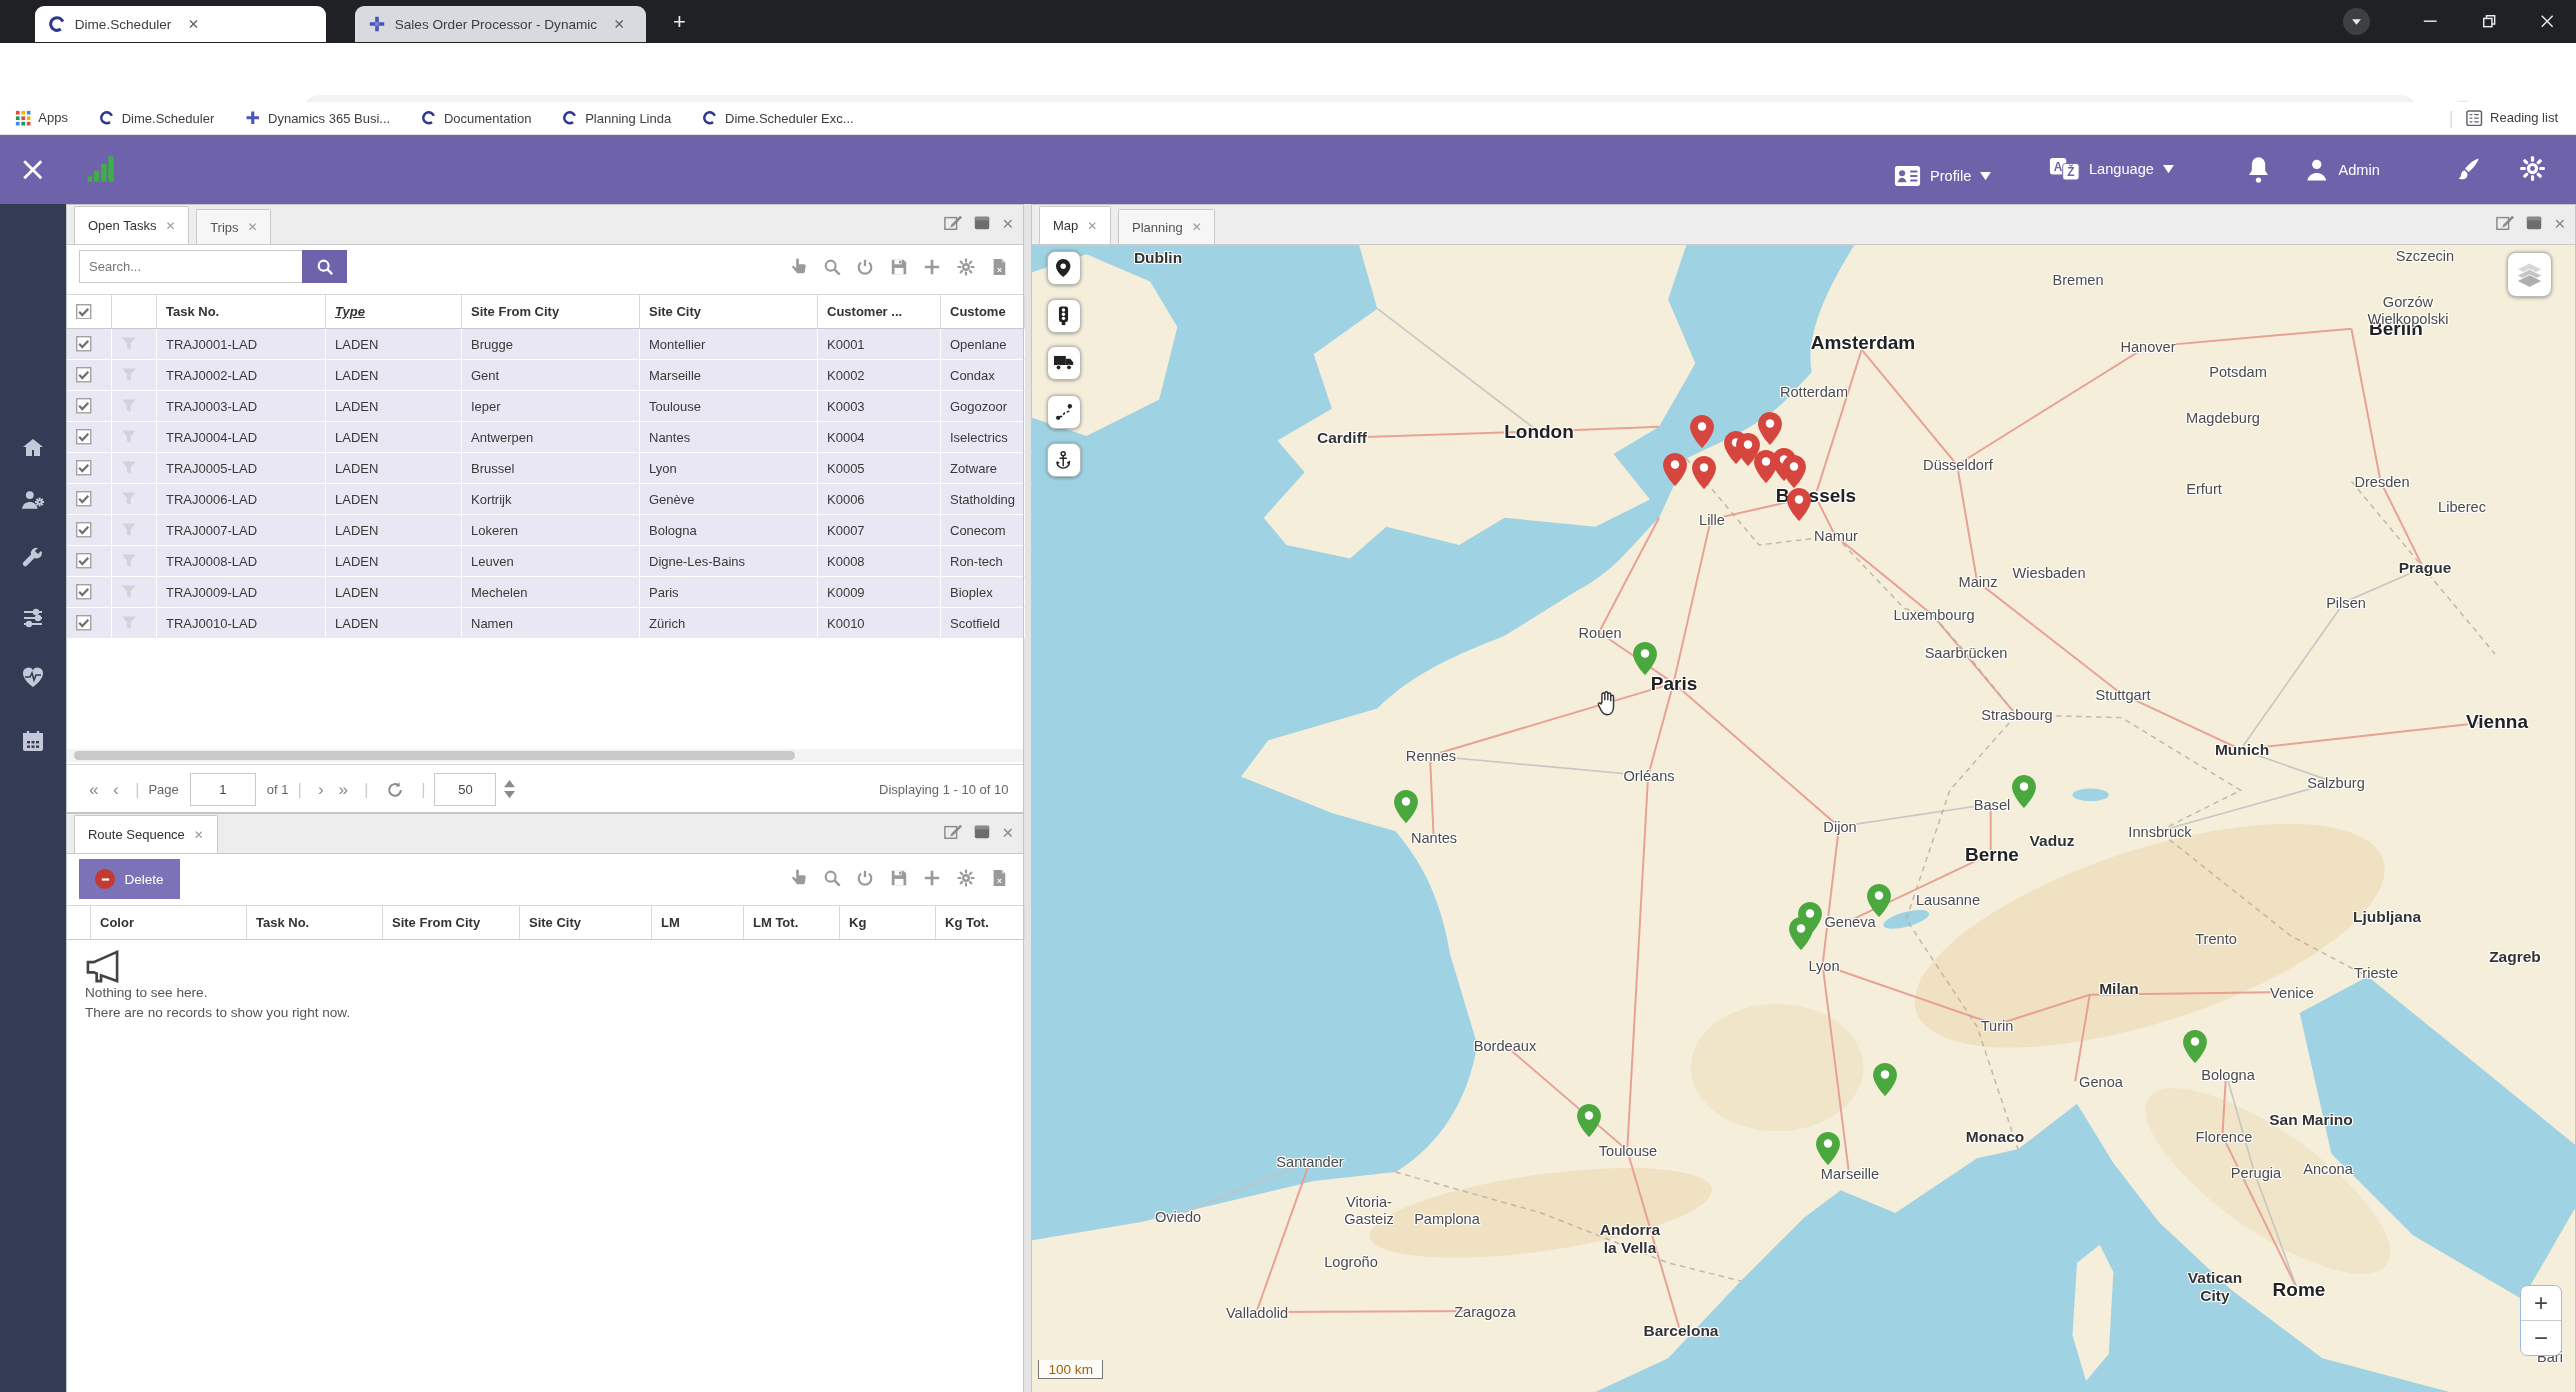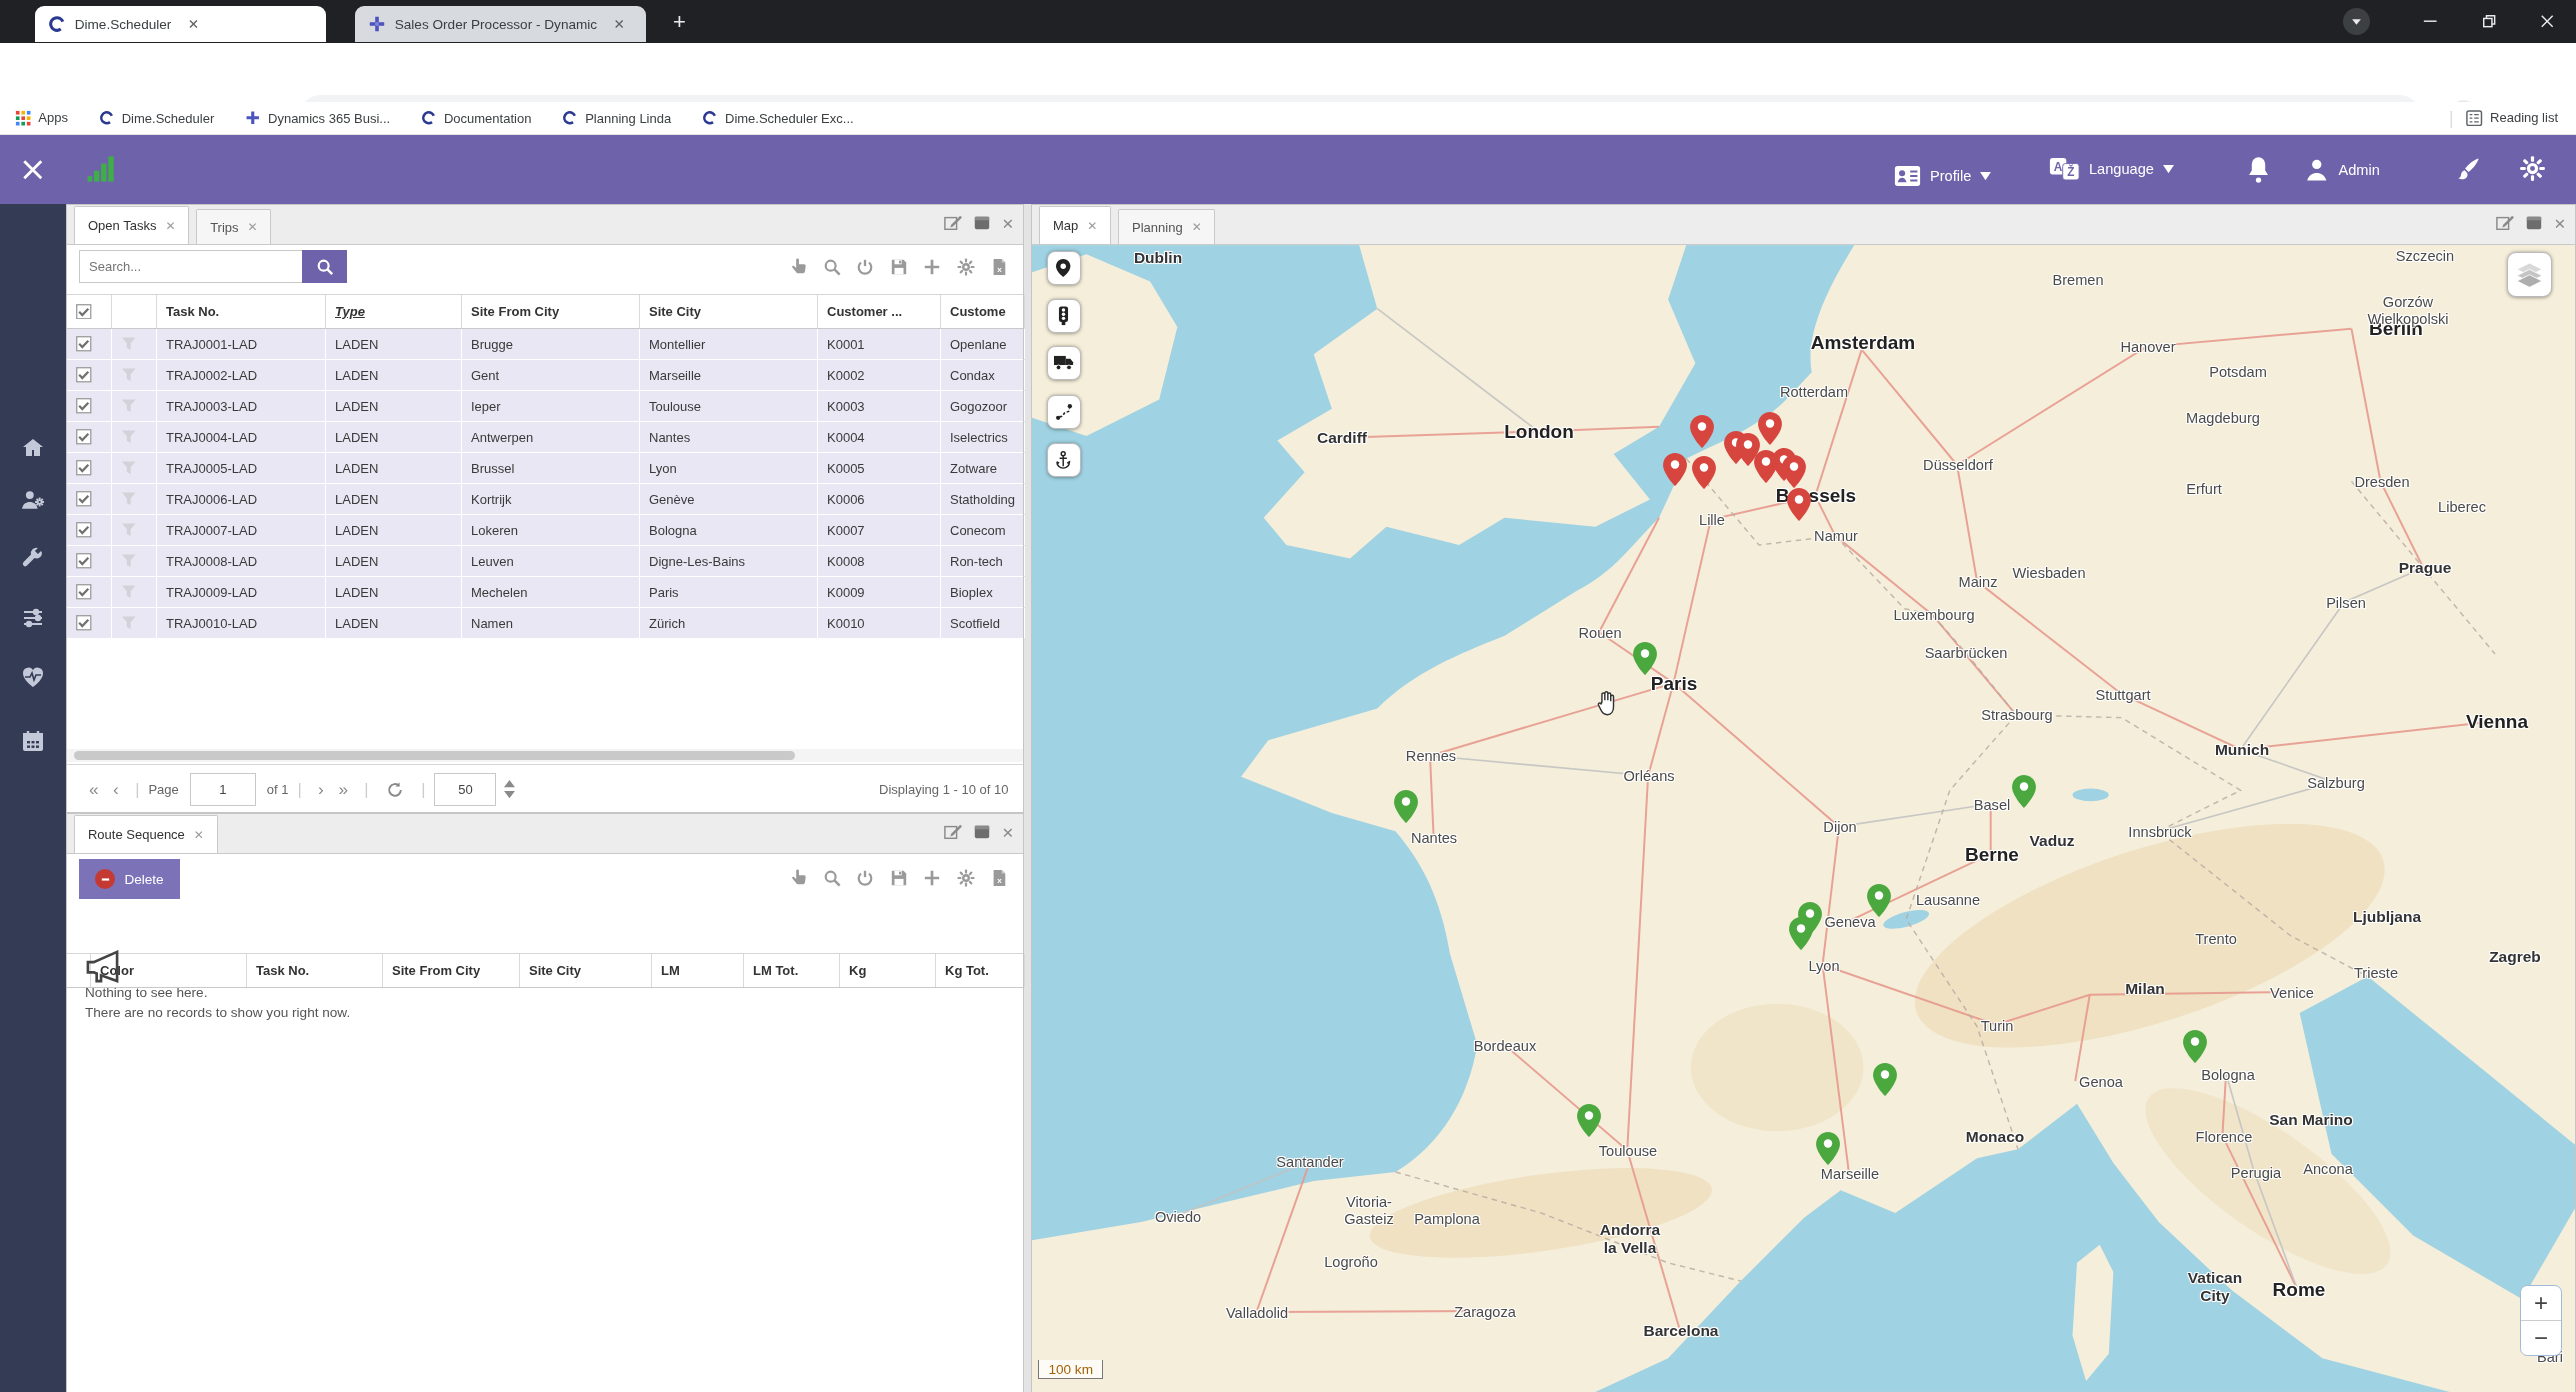--- a/index.html
+++ b/index.html
@@ -707,21 +707,21 @@
             <rect x="15.1" y="8.8" width="4.4" height="2.4" rx="1" transform="rotate(45 10 10)"></rect>
             <circle cx="10" cy="10" r="1.8" fill="#fff"></circle>
           </g>
         </svg>
       <svg class="gicon" viewBox="0 0 20 20">
           <path d="M4 1h9l4 4v14H4z" fill="#9a9a9a"></path>
           <path d="M13 1v4h4" fill="#c9c9c9"></path>
           <text x="10.5" y="15.5" font-size="9" font-weight="bold" fill="#fff" text-anchor="middle" font-family="Liberation Sans,sans-serif">x</text>
         </svg>
     </div>
-    <div class="hrow" style="left:0;top:91px;width:100%;margin-top:48px;" id="rs-head">
+    <div class="hrow" style="left:0;top:91px;width:100%;" id="rs-head">
         <div class="hcell" style="flex: 0 0 24px; width: 24px;"></div>
         <div class="hcell" style="flex: 0 0 156px; width: 156px;">Color</div>
         <div class="hcell" style="flex: 0 0 136px; width: 136px;">Task No.</div>
         <div class="hcell" style="flex: 0 0 137px; width: 137px;">Site From City</div>
         <div class="hcell" style="flex: 0 0 132px; width: 132px;">Site City</div>
         <div class="hcell" style="flex: 0 0 92px; width: 92px;">LM</div>
         <div class="hcell" style="flex: 0 0 96px; width: 96px;">LM Tot.</div>
         <div class="hcell" style="flex: 0 0 96px; width: 96px;">Kg</div>
         <div class="hcell" style="flex: 0 0 89px; width: 89px;">Kg Tot.</div>
       </div>
@@ -854,21 +854,21 @@
           <span class="maplabel s0" style="left: 617px; top: 531px;">Orléans</span>
           <span class="maplabel s0" style="left: 402px; top: 593px;">Nantes</span>
           <span class="maplabel s0" style="left: 808px; top: 582px;">Dijon</span>
           <span class="maplabel s0" style="left: 960px; top: 560px;">Basel</span>
           <span class="maplabel s2" style="left: 960px; top: 610px;">Berne</span>
           <span class="maplabel s0" style="left: 916px; top: 655px;">Lausanne</span>
           <span class="maplabel s1" style="left: 1020px; top: 596px;">Vaduz</span>
           <span class="maplabel s0" style="left: 1128px; top: 587px;">Innsbruck</span>
           <span class="maplabel s0" style="left: 818px; top: 677px;">Geneva</span>
           <span class="maplabel s0" style="left: 792px; top: 721px;">Lyon</span>
-          <span class="maplabel s1" style="left: 1113px; top: 744px;">Milan</span>
+          <span class="maplabel s1" style="left: 1087px; top: 744px;">Milan</span>
           <span class="maplabel s0" style="left: 965px; top: 781px;">Turin</span>
           <span class="maplabel s0" style="left: 1184px; top: 694px;">Trento</span>
           <span class="maplabel s0" style="left: 1260px; top: 748px;">Venice</span>
           <span class="maplabel s0" style="left: 1344px; top: 728px;">Trieste</span>
           <span class="maplabel s1" style="left: 1355px; top: 672px;">Ljubljana</span>
           <span class="maplabel s1" style="left: 1483px; top: 712px;">Zagreb</span>
           <span class="maplabel s0" style="left: 1045px; top: 837px; margin-left: 24px;">Genoa</span>
           <span class="maplabel s1" style="left: 963px; top: 892px;">Monaco</span>
           <span class="maplabel s0" style="left: 1196px; top: 830px;">Bologna</span>
           <span class="maplabel s0" style="left: 1192px; top: 892px;">Florence</span>

